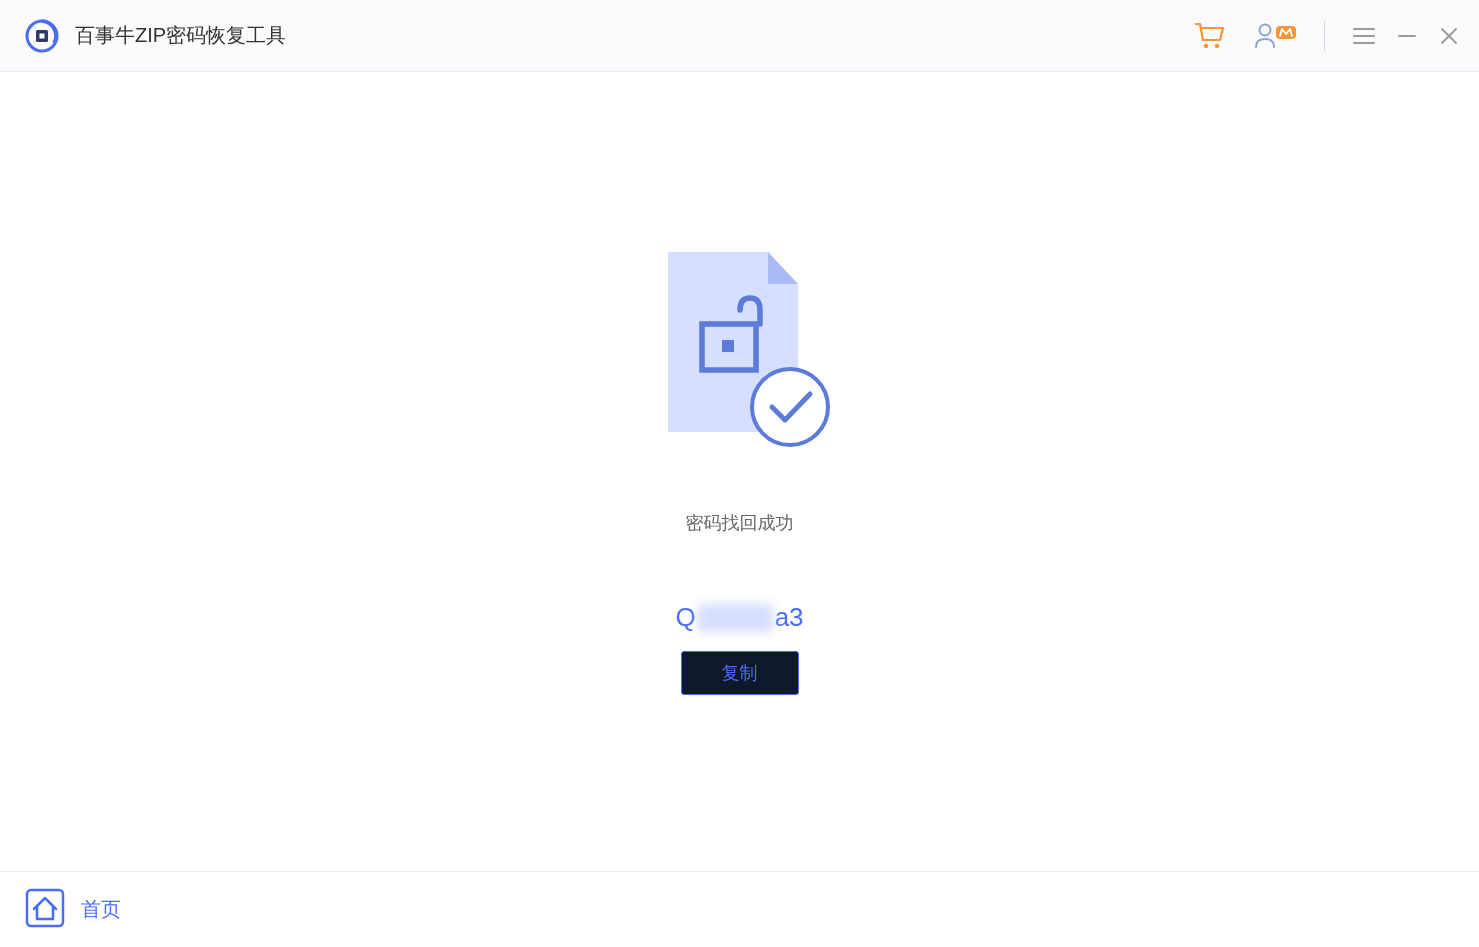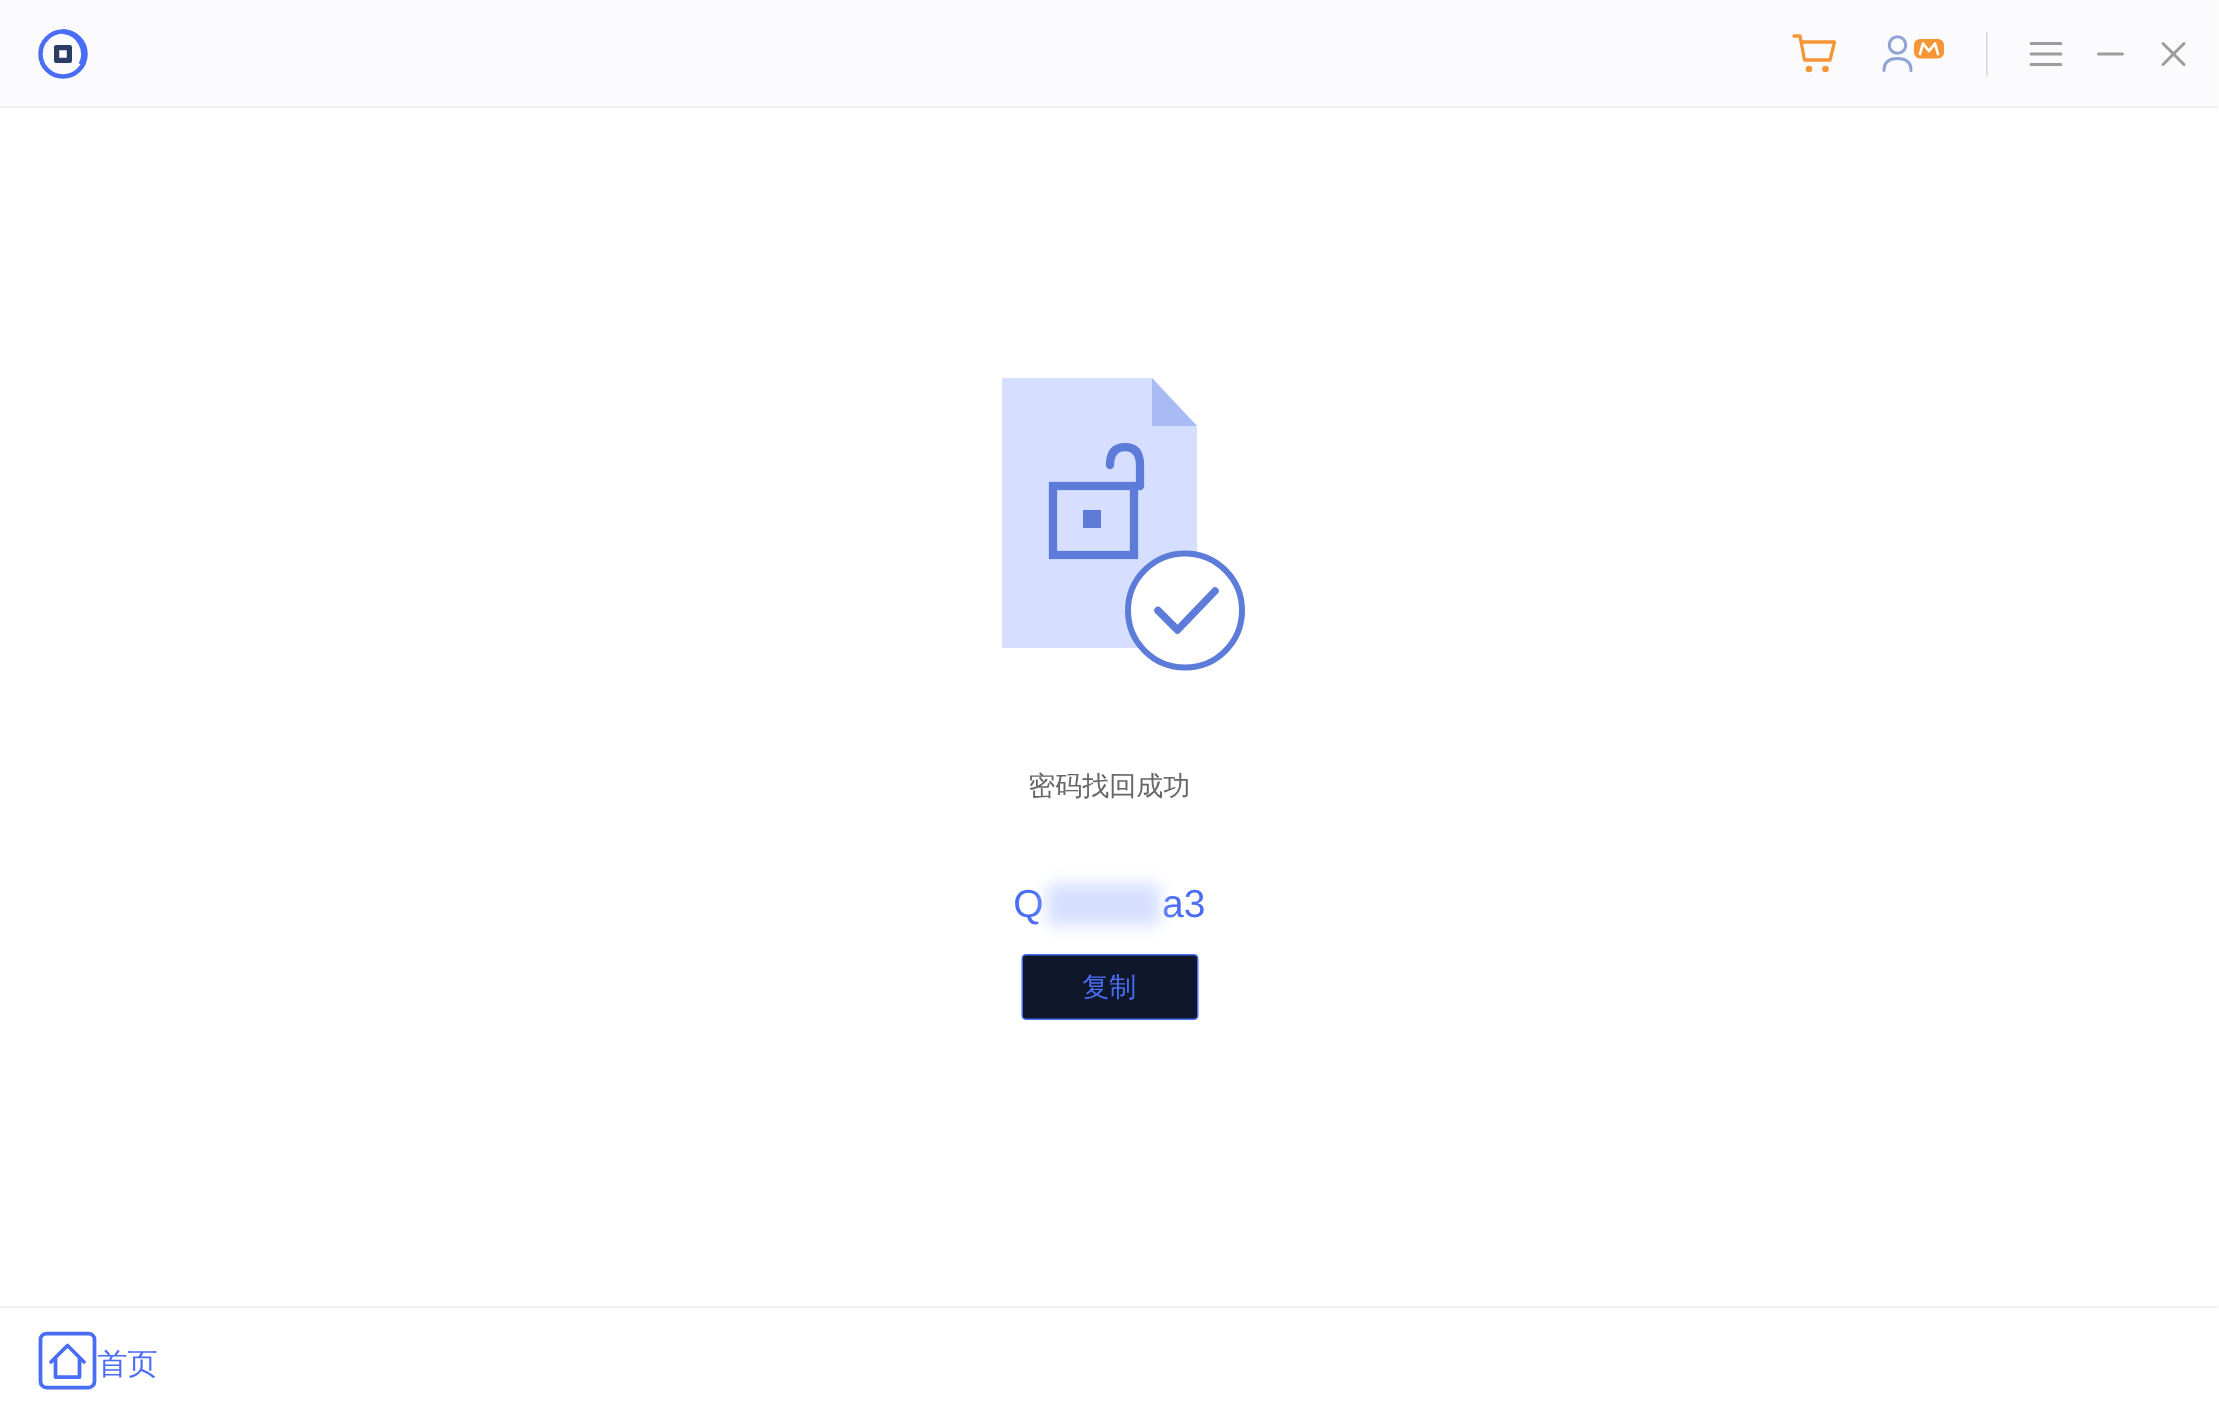--- a/index.html
+++ b/index.html
@@ -72,21 +72,21 @@
       flex-direction: column;
       align-items: center;
       padding-top: 180px;
     }
     .success-illustration {
       margin-bottom: 55px;
     }
     .success-text {
       font-size: 18px;
       color: #666;
-      margin-bottom: 51px;
+      margin-bottom: 67px;
     }
     .password-display {
       font-size: 26px;
       color: #4a6df5;
       font-weight: 400;
       margin-bottom: 18px;
       display: flex;
       align-items: center;
       gap: 2px;
     }
@@ -109,20 +109,21 @@
       cursor: pointer;
       border-radius: 3px;
       font-family: inherit;
     }
     .footer {
       height: 76px;
       border-top: 1px solid #ebebf0;
       display: flex;
       align-items: center;
       padding-left: 25px;
+      gap: 16px;
     }
     .home-icon {
       cursor: pointer;
     }
     .footer-text {
       font-size: 20px;
       color: #4a6df5;
       cursor: pointer;
     }
   </style>
@@ -132,20 +133,21 @@
 <div class="header">
   <div class="header-left">
     <div class="logo">
       <svg width="34" height="34" viewBox="0 0 34 34">
         <circle cx="17" cy="17" r="15" fill="none" stroke="#4a6df5" stroke-width="3"></circle>
         <path d="M 17 2 A 15 15 0 0 1 29 24" fill="none" stroke="#4a6df5" stroke-width="3.5"></path>
         <rect x="11" y="11" width="12" height="12" fill="#2d3c66" rx="1.5"></rect>
         <rect x="14.5" y="14.5" width="5" height="5" fill="#fff"></rect>
       </svg>
     </div>
+    <div class="app-title">百事牛ZIP密码恢复工具</div>
   </div>
   <div class="header-right">
     <div class="cart-icon">
       <svg width="32" height="30" viewBox="0 0 32 30" fill="none">
         <path d="M 2 3 L 6 3 L 9 19 L 26 19 L 29 7 L 8 7" stroke="#f59536" stroke-width="2.2" fill="none" stroke-linecap="round" stroke-linejoin="round"></path>
         <circle cx="12" cy="25" r="2.2" fill="#f59536"></circle>
         <circle cx="23" cy="25" r="2.2" fill="#f59536"></circle>
       </svg>
     </div>
     <div class="user-icon">

